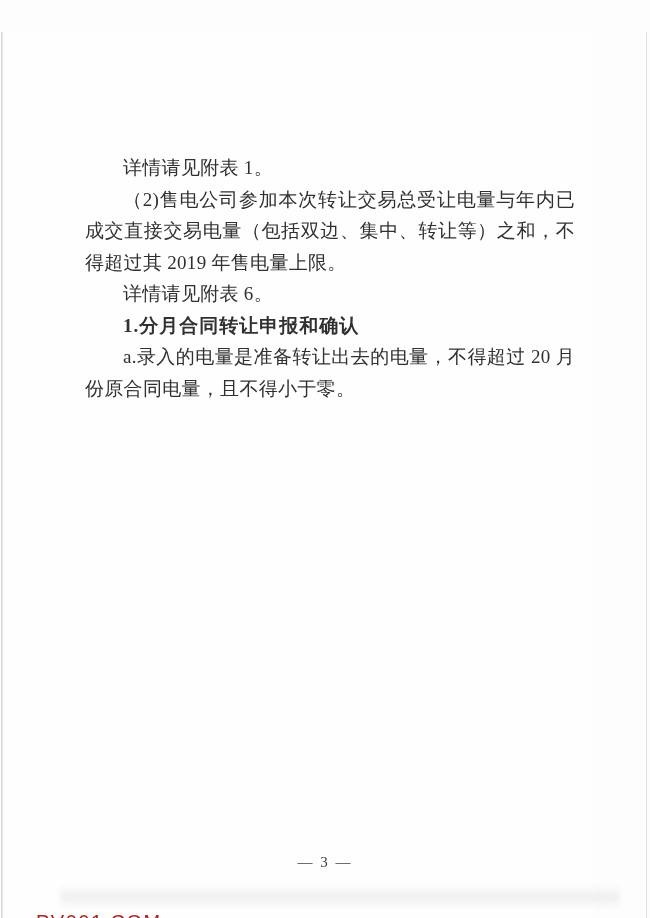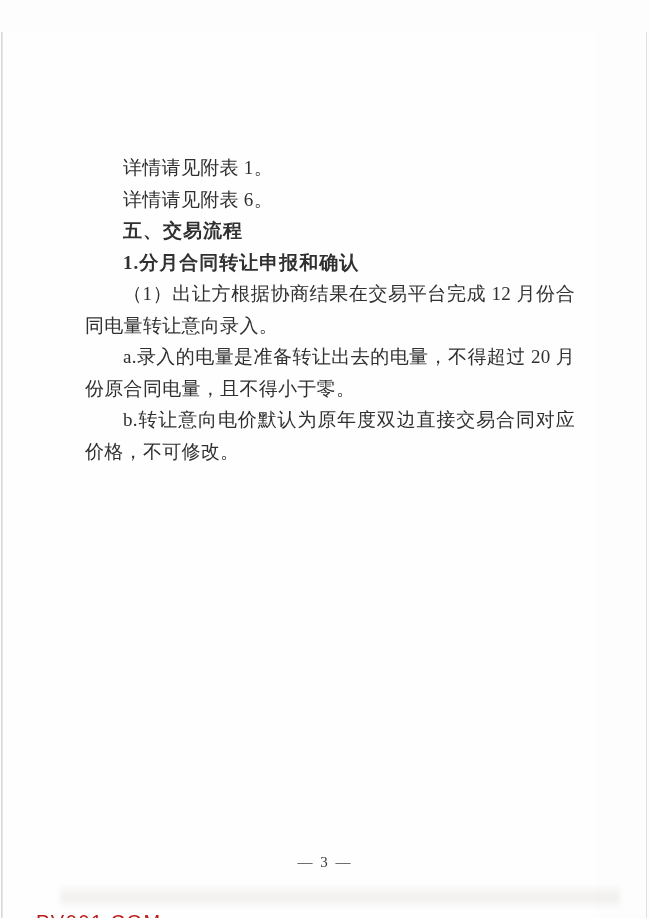--- a/index.html
+++ b/index.html
@@ -87,25 +87,23 @@
 <body>
 
 <div class="page">
 
   <div class="scan-edge-left"></div>
   <div class="scan-edge-right"></div>
   <div class="scan-noise"></div>
 
   <div class="text-block">
     <p>详情请见附表 1。</p>
+    <p>（2)售电公司参加本次转让交易总受让电量与年内已成交直接交易电量（包括双边、集中、转让等）之和，不得超过其 2019 年售电量上限。</p>
     <p>详情请见附表 6。</p>
-    <p class="bold">五、交易流程</p>
     <p class="bold">1.分月合同转让申报和确认</p>
-    <p>（1）出让方根据协商结果在交易平台完成 12 月份合同电量转让意向录入。</p>
     <p>a.录入的电量是准备转让出去的电量，不得超过 20 月份原合同电量，且不得小于零。</p>
-    <p>b.转让意向电价默认为原年度双边直接交易合同对应价格，不可修改。</p>
   </div>
 
   <div class="page-footer">— 3 —</div>
 
   <div class="watermark">PV001.COM</div>
 
 </div>
 
 </body></html>

